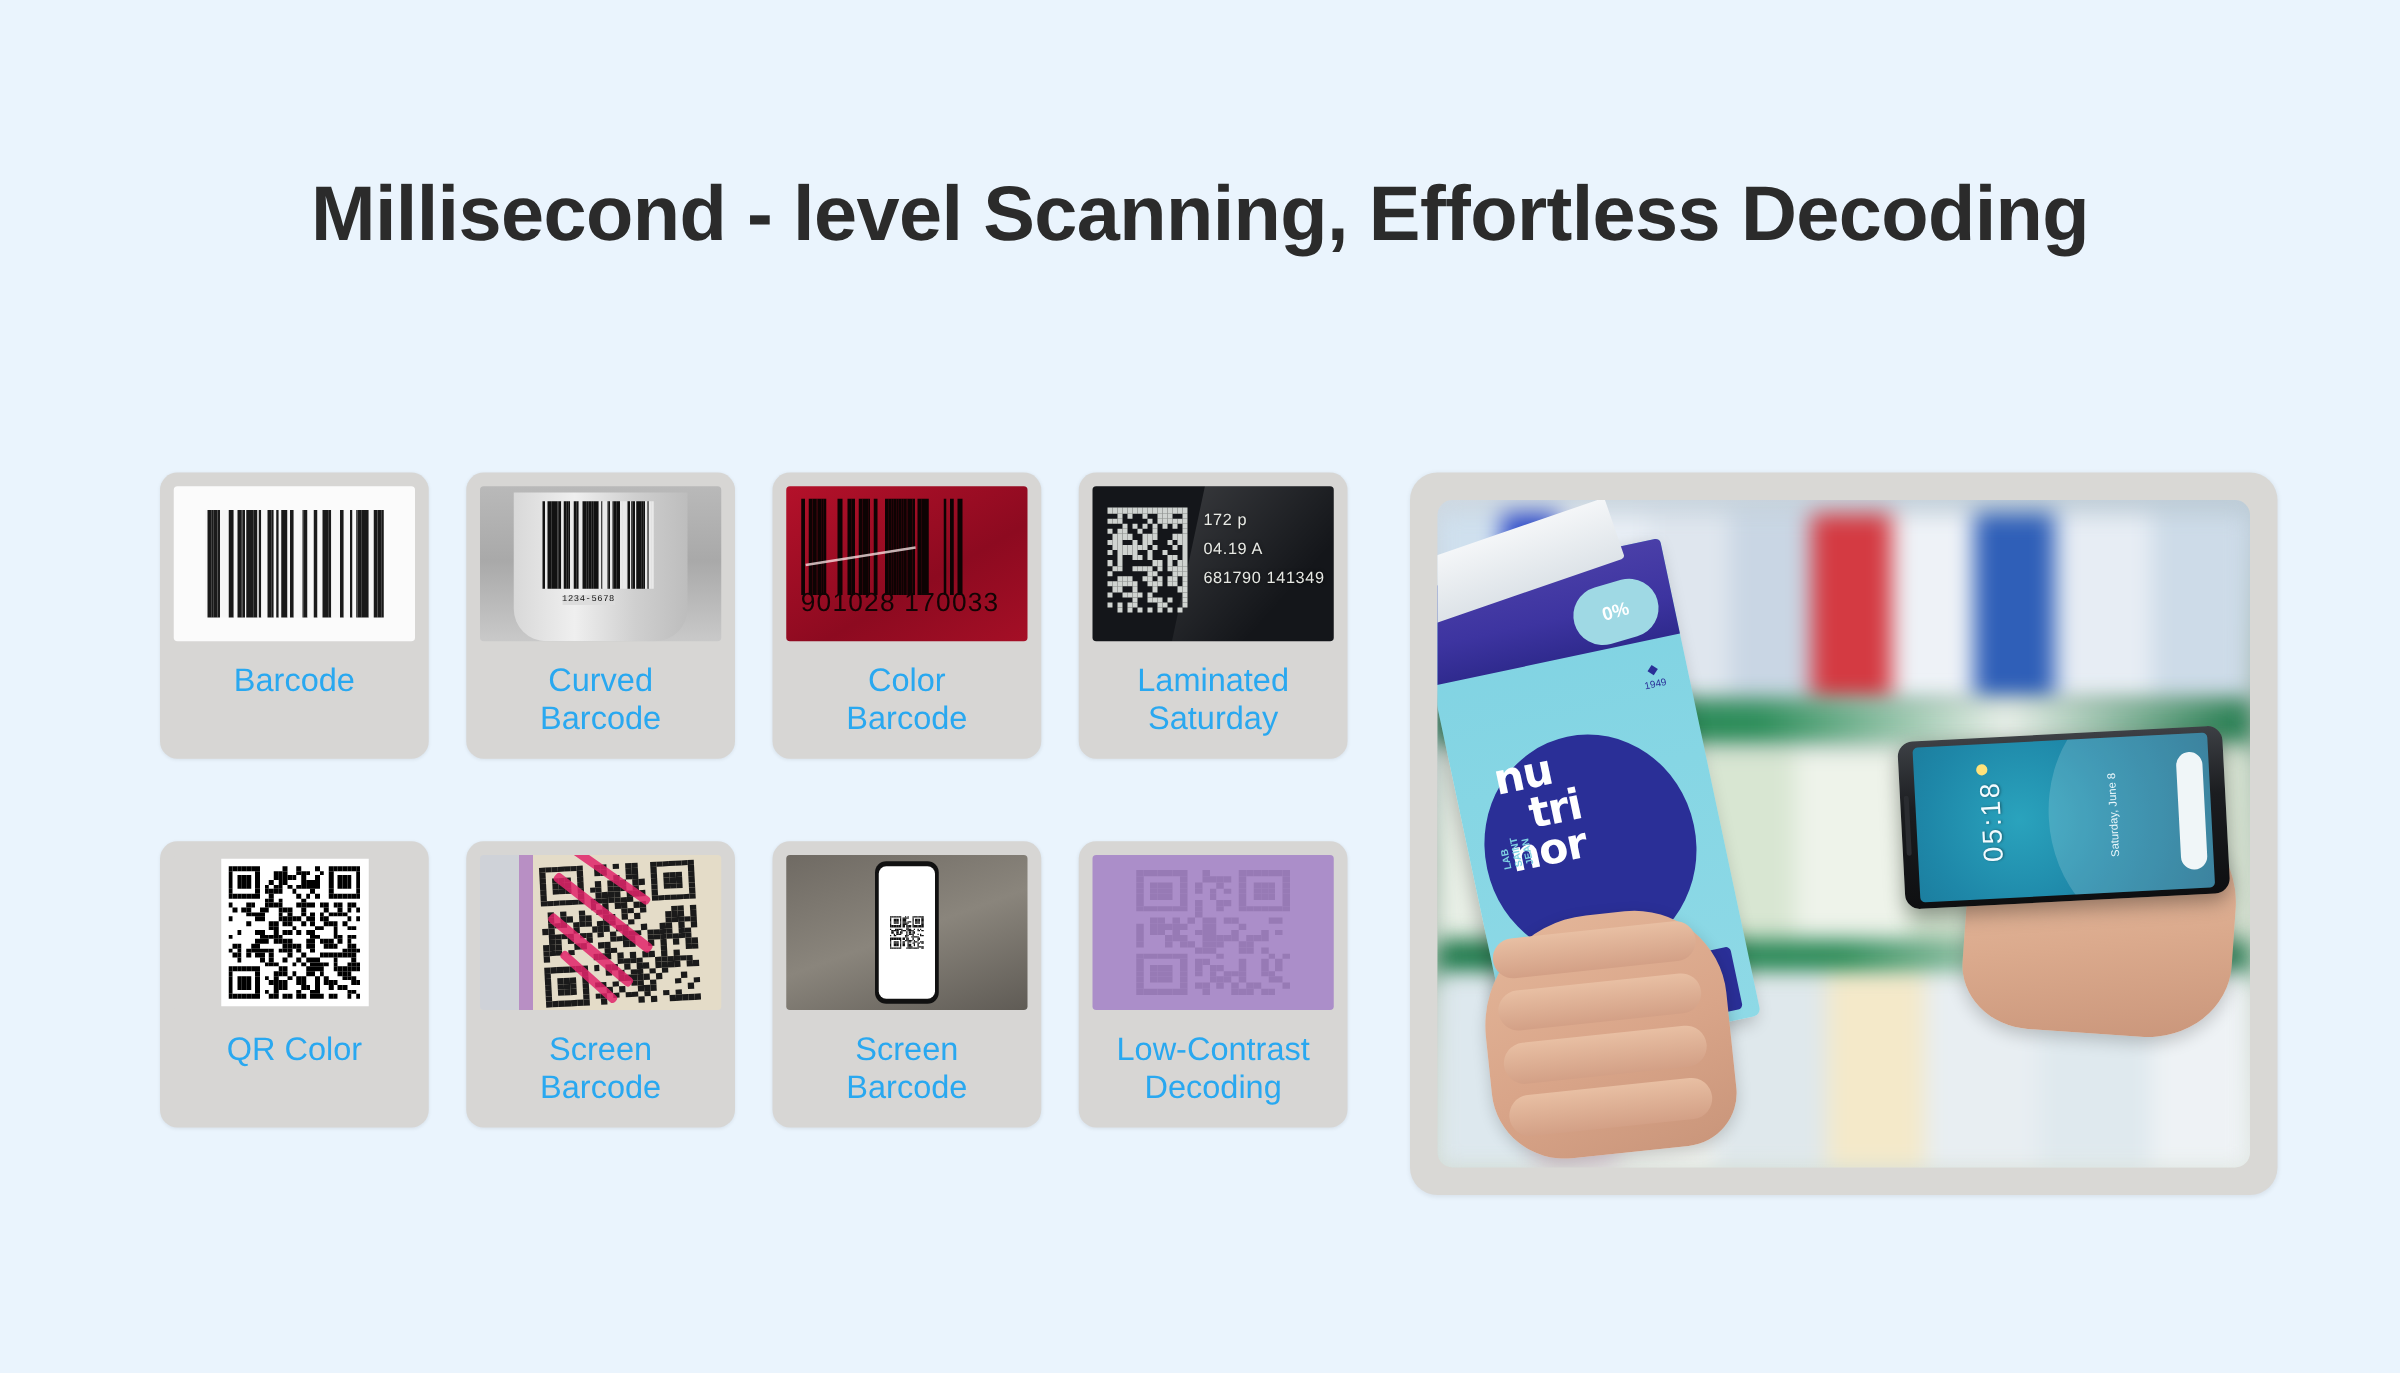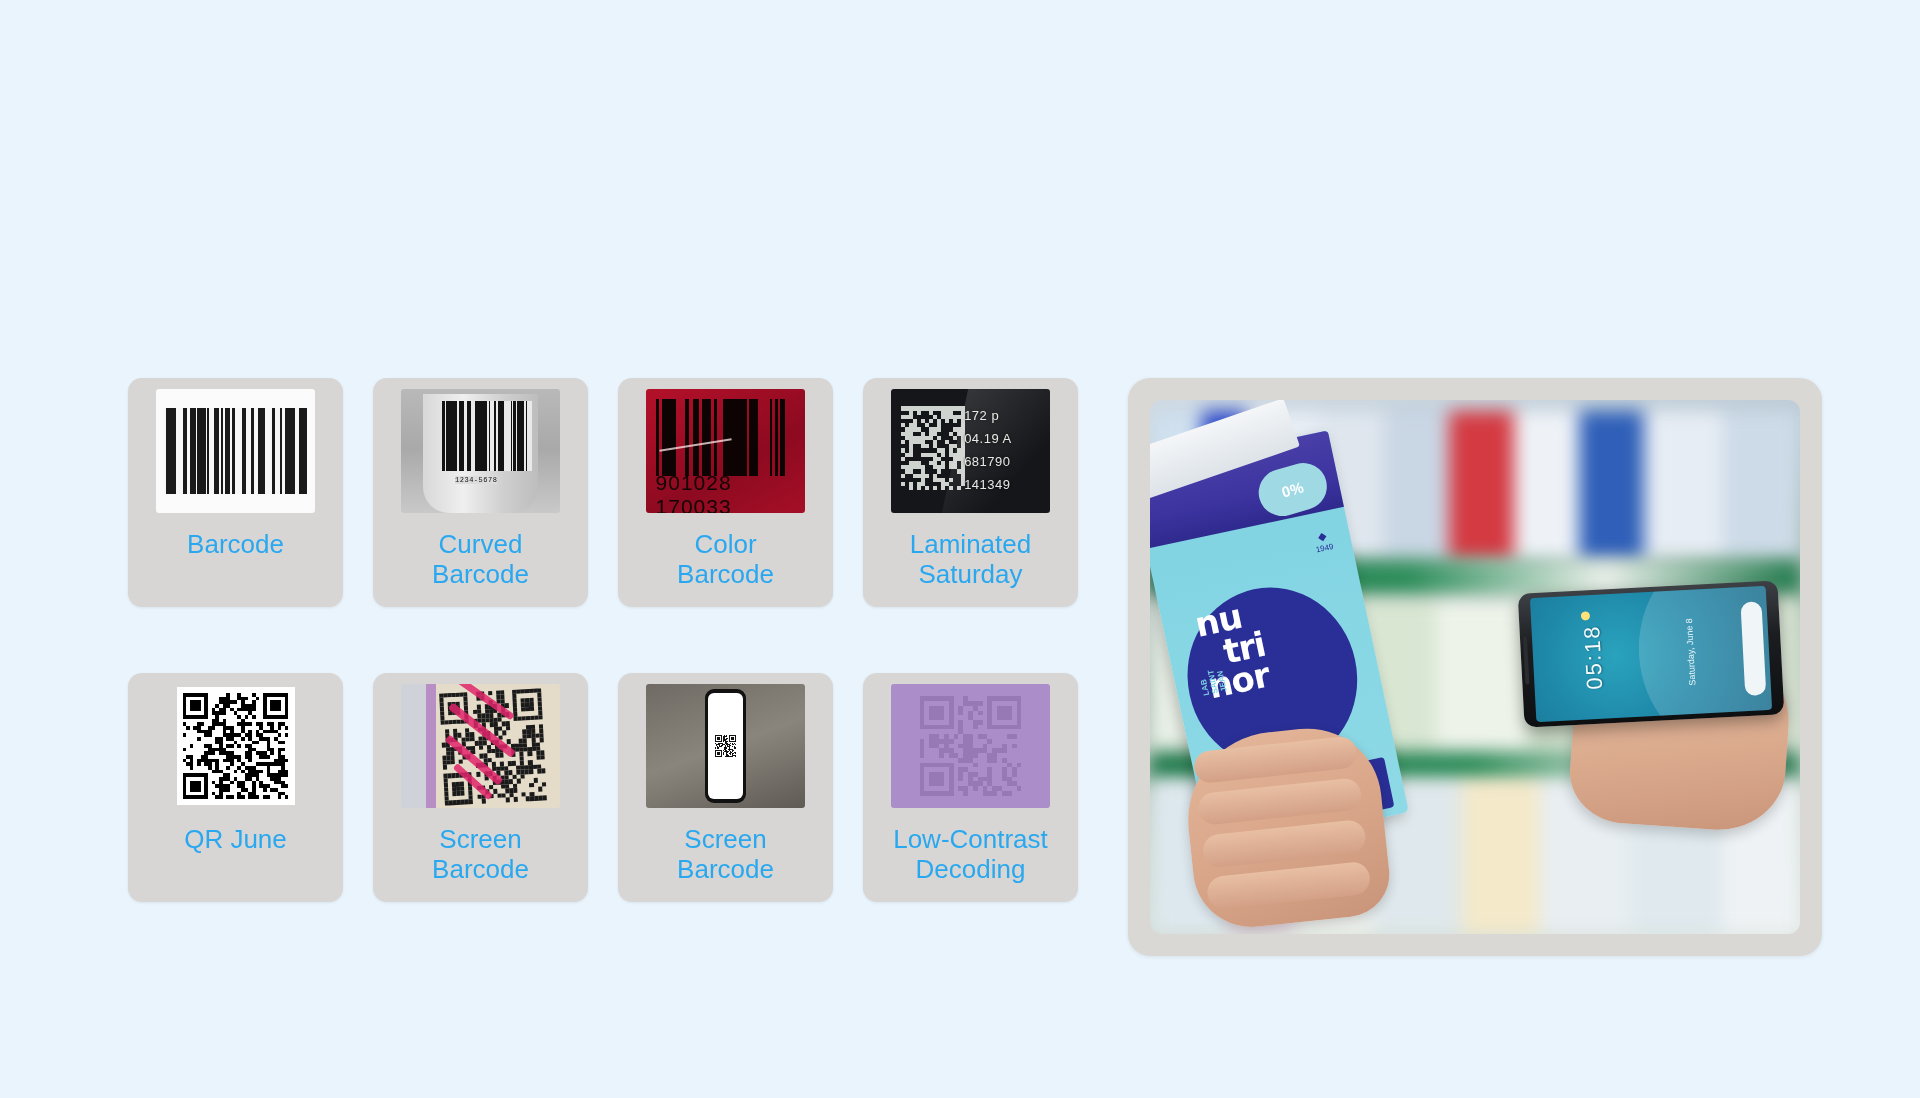--- a/index.html
+++ b/index.html
@@ -26,21 +26,21 @@
 
   .card {
     width: 215px;
     background: #d7d6d4;
     border-radius: 14px;
     padding: 11px 11px 0 11px;
     display: flex; flex-direction: column; align-items: center;
     box-shadow: 0 1px 3px rgba(0,0,0,.07);
   }
   .thumb {
-    width: 159px; height: 124px;
+    width: 193px; height: 124px;
     border-radius: 3px; overflow: hidden;
     position: relative; background: #bbb;
   }
   .caption {
     font-size: 26px; line-height: 30px;
     color: #29a8f0; text-align: center;
     padding: 16px 4px 18px 4px;
     font-family: "Liberation Sans", sans-serif;
     white-space: pre-line;
   }
@@ -307,20 +307,21 @@
   .phone-device .speaker {
     position: absolute; left: 3px; top: 32%; width: 4px; height: 36%;
     background: #2a2c30; border-radius: 2px;
   }
 </style>
 </head>
 <body>
 
 <div class="page">
 
+  <div class="title">Millisecond - level Scanning, Effortless Decoding</div>
 
   <div class="grid">
 
     <div class="grid-row r1">
 
       <div class="card one-line">
         <div class="thumb t-barcode">
           <div class="bars" id="bars-plain">
               <i style="width:2.51px;background:#f7f7f7"></i>
               <i style="width:2.39px;background:#1a1a1a"></i>
@@ -1695,21 +1696,21 @@
               <i class=""></i>
               <i class="on"></i>
               <i class="on"></i>
               <i class=""></i>
               <i class=""></i>
               <i class="on"></i>
               <i class=""></i>
               <i class="on"></i>
             </div>
         </div>
-        <div class="caption">QR June</div>
+        <div class="caption">QR Color</div>
       </div>
 
       <div class="card">
         <div class="thumb t-damaged">
           <div class="qrwrap">
               <div class="qr2" id="qr-damaged">
                 <i class="on"></i>
                 <i class="on"></i>
                 <i class="on"></i>
                 <i class="on"></i>

